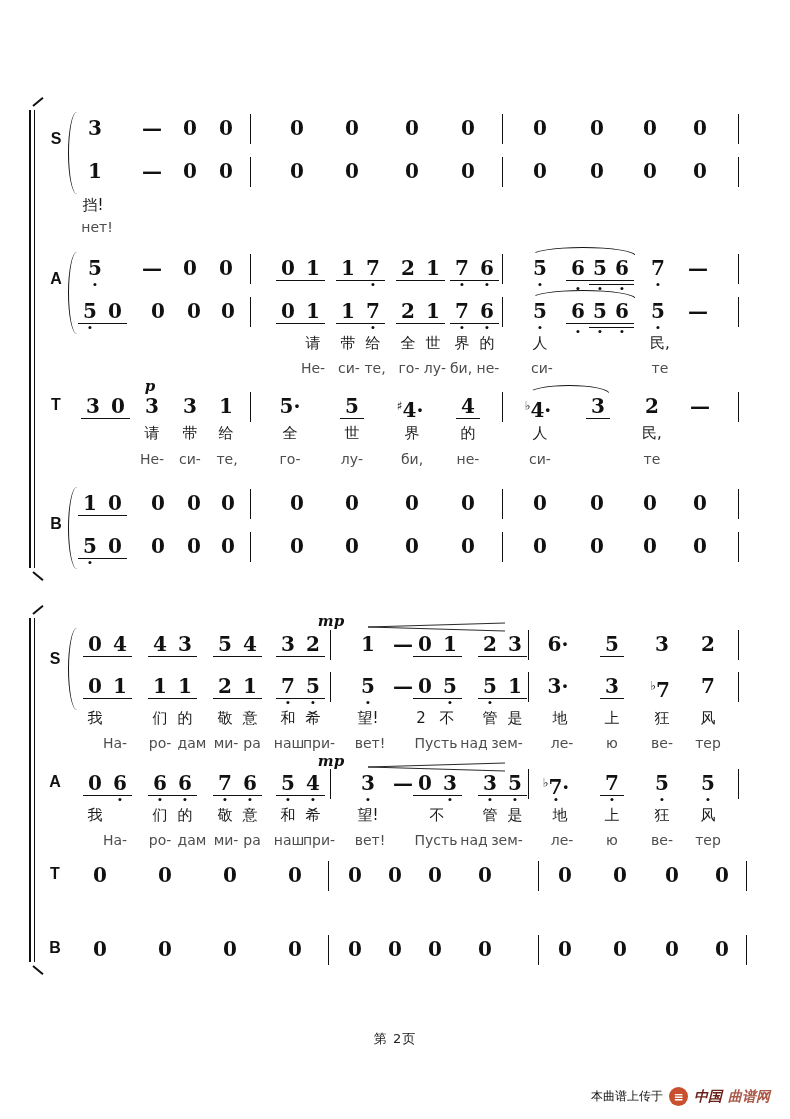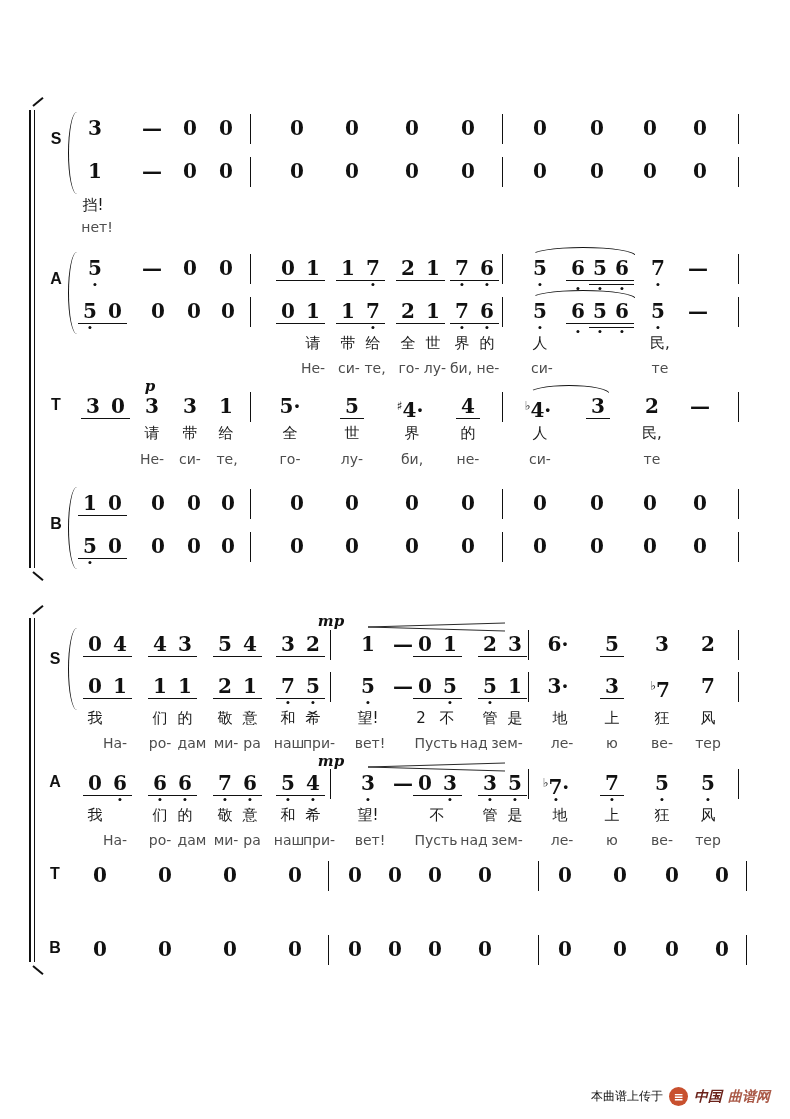--- a/index.html
+++ b/index.html
@@ -31,20 +31,21 @@
   .cg-logo{display:inline-flex;align-items:center;justify-content:center;width:19px;height:19px;
            border-radius:50%;font-weight:700;}
   .cg-logo-glyph{font-size:12px;color:#fff;line-height:1;}
   .site1{font-size:14px;font-weight:700;font-style:italic;}
   .site2{font-size:14px;font-weight:700;font-style:italic;}
 </style>
 </head>
 <body>
 
 <div id="sheet">
+  <div class="footer">第 2页</div>
   <div class="watermark">
     <span class="wm-prefix">本曲谱上传于</span>
     <span class="cg-logo" style="background: rgb(200, 80, 46);">
         <span class="cg-logo-glyph">≡</span>
       </span>
     <span class="site1" style="color: rgb(107, 34, 26);">中国</span>
     <span class="site2" style="color: rgb(170, 90, 72);">曲谱网</span>
   </div>
 <div class="vline" style="left: 29px; top: 110px; width: 2px; height: 458px;"></div>
     <div class="vline" style="left: 34px; top: 110px; width: 1px; height: 458px;"></div>

